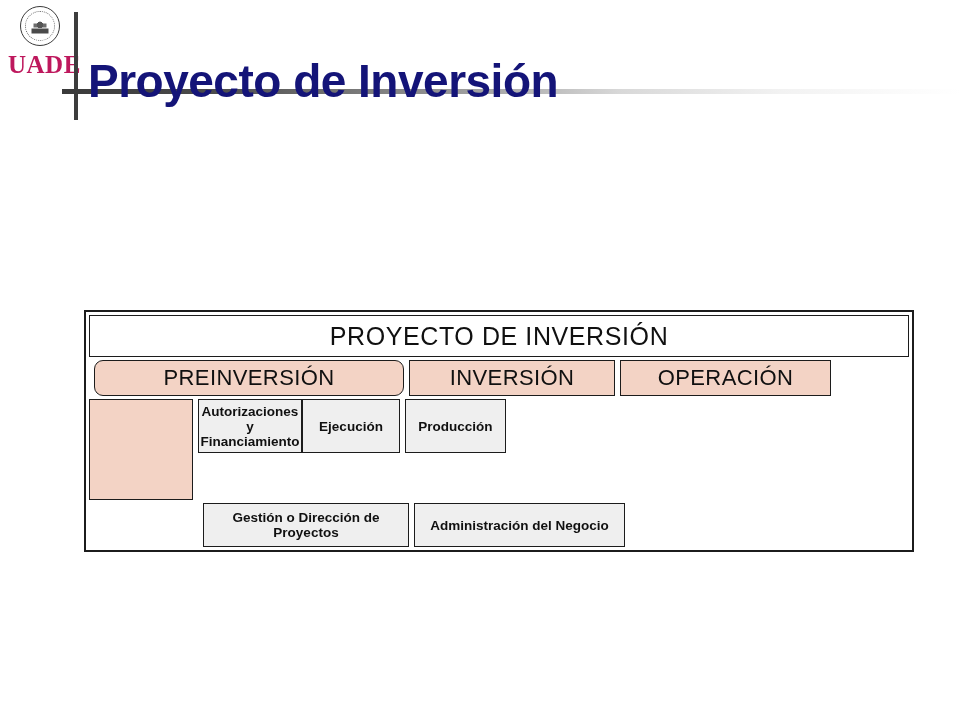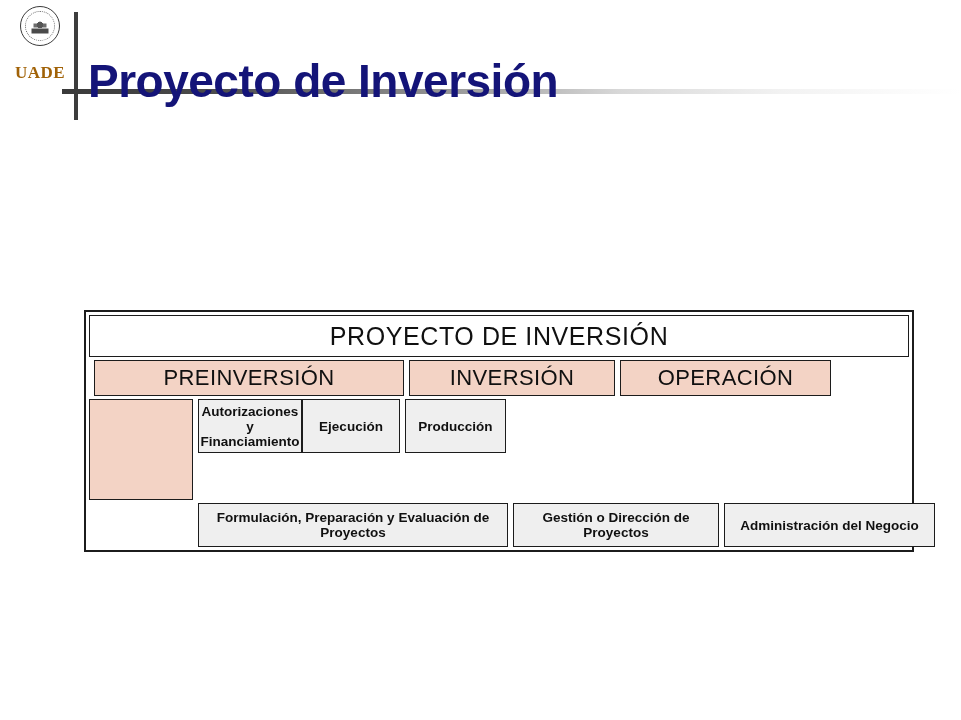--- a/index.html
+++ b/index.html
@@ -51,26 +51,26 @@
     left: 50%; top: 50%;
     transform: translate(-50%, -50%);
     width: 17px; height: 15px;
     background:
       linear-gradient(#4a4a4a, #4a4a4a) no-repeat 0 10px / 17px 5px,
       radial-gradient(circle at 50% 42%, #555 0 3.2px, transparent 3.4px),
       linear-gradient(#6c6c6c, #6c6c6c) no-repeat 2px 5px / 13px 4px;
   }
   .logo-text {
     font-family: "Liberation Serif", serif;
-    font-size: 17px;
+    font-size: 25px;
     font-weight: bold;
     letter-spacing: 0.5px;
-    color: #a16207;
+    color: #be185d;
     line-height: 24px;
-    margin-top: 15px;
+    margin-top: 7px;
   }
 
   .header-vrule {
     position: absolute;
     left: 74px;
     top: 12px;
     width: 4px;
     height: 108px;
     background: #3d3d3d;
   }
@@ -160,21 +160,21 @@
     height: 36px;
     background: #f3d3c5;
     font-size: 22px;
     letter-spacing: 0.4px;
   }
 
   .gap { width: 5px; flex: 0 0 5px; }
 
   
   .w-idea      { width: 104px;  flex: 0 0 104px; }
-  .w-preinv    { width: 310px;  flex: 0 0 310px; }
+  .w-preinv    { width: 310px;  flex: 0 0 310px; border-radius: 9px; }
   .w-inv       { width: 206px;  flex: 0 0 206px; }
   .w-oper      { width: 211px;  flex: 0 0 211px; }
 
   .sub-row { display: flex; }
   .cell-sub {
     height: 54px;
     font-size: 13.5px;
     font-weight: bold;
     line-height: 15px;
     padding: 0 4px;
@@ -270,21 +270,20 @@
       </div>
 
       <div class="group">
         <div class="cell cell-sub s-prod">Producción</div>
       </div>
     </div>
 
     <div class="m-row sub-row">
       <div style="width:104px;flex:0 0 104px"></div>
       <div class="gap"></div>
-      <div class="cell cell-wide w-preinv">Formulación, Preparación y Evaluación de Proyectos</div>
       <div class="gap"></div>
       <div class="cell cell-wide w-inv">Gestión o Dirección de Proyectos</div>
       <div class="gap"></div>
       <div class="cell cell-wide w-oper">Administración del Negocio</div>
     </div>
 
   </div>
 </div>
 
 </body></html>

